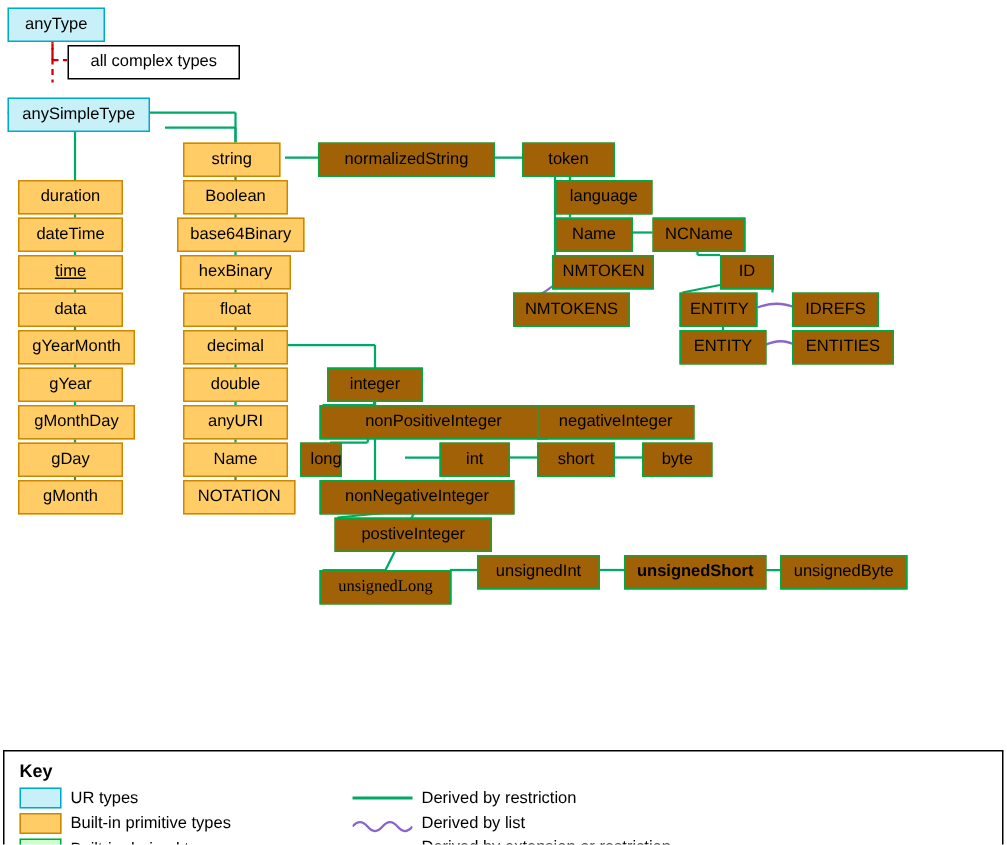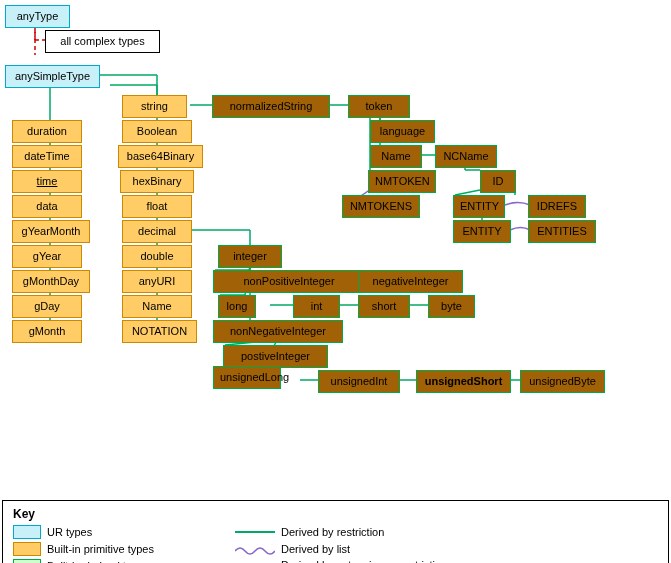--- a/index.html
+++ b/index.html
@@ -222,27 +222,27 @@
   <div class="node node-orange" style="left:122px;top:195px;width:70px;">float</div>
   <div class="node node-orange" style="left:122px;top:220px;width:70px;">decimal</div>
   <div class="node node-orange" style="left:122px;top:245px;width:70px;">double</div>
   <div class="node node-orange" style="left:122px;top:270px;width:70px;">anyURI</div>
   <div class="node node-orange" style="left:122px;top:295px;width:70px;">Name</div>
   <div class="node node-orange" style="left:122px;top:320px;width:75px;">NOTATION</div>
 
   <div class="node node-green" style="left:218px;top:245px;width:64px;">integer</div>
   <div class="node node-green" style="left:213px;top:270px;width:152px;">nonPositiveInteger</div>
   <div class="node node-green" style="left:358px;top:270px;width:105px;">negativeInteger</div>
-  <div class="node node-green" style="left:218px;top:295px;width:38px;">long</div>
+  <div class="node node-green" style="left:200px;top:295px;width:28px;">long</div>
   <div class="node node-green" style="left:293px;top:295px;width:47px;">int</div>
   <div class="node node-green" style="left:358px;top:295px;width:52px;">short</div>
   <div class="node node-green" style="left:428px;top:295px;width:47px;">byte</div>
   <div class="node node-green" style="left:213px;top:320px;width:130px;">nonNegativeInteger</div>
   <div class="node node-green" style="left:223px;top:345px;width:105px;">postiveInteger</div>
-  <div class="node node-green" style="left:213px;top:366px;width:68px;">unsignedLong</div>
+  <div class="node node-green" style="left:213px;top:380px;width:88px;font-family:Liberation Serif, serif;">unsignedLong</div>
   <div class="node node-green" style="left:318px;top:370px;width:82px;">unsignedInt</div>
   <div class="node node-green" style="left:416px;top:370px;width:95px;font-weight:bold;">unsignedShort</div>
   <div class="node node-green" style="left:520px;top:370px;width:85px;">unsignedByte</div>
 </div>
 
 <div style="position:relative; border: 1.5px solid #000; margin: 0 2px; padding: 6px 10px;">
   <div style="font-weight:bold; font-size:12px; margin-bottom:4px;">Key</div>
   <div style="display:grid; grid-template-columns: 220px 1fr; gap:2px;">
     <div>
       <div class="key-item">

